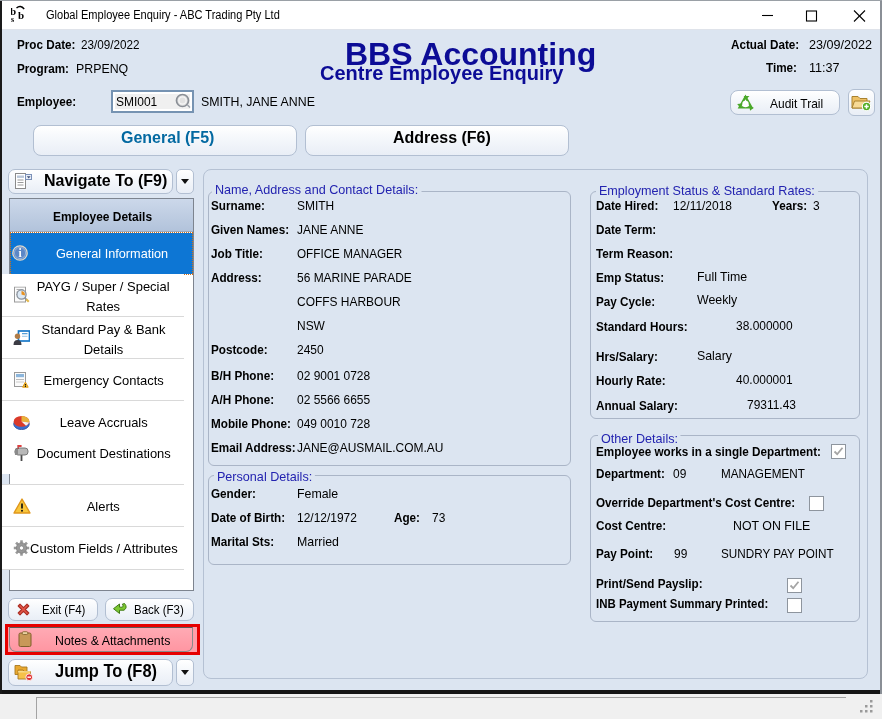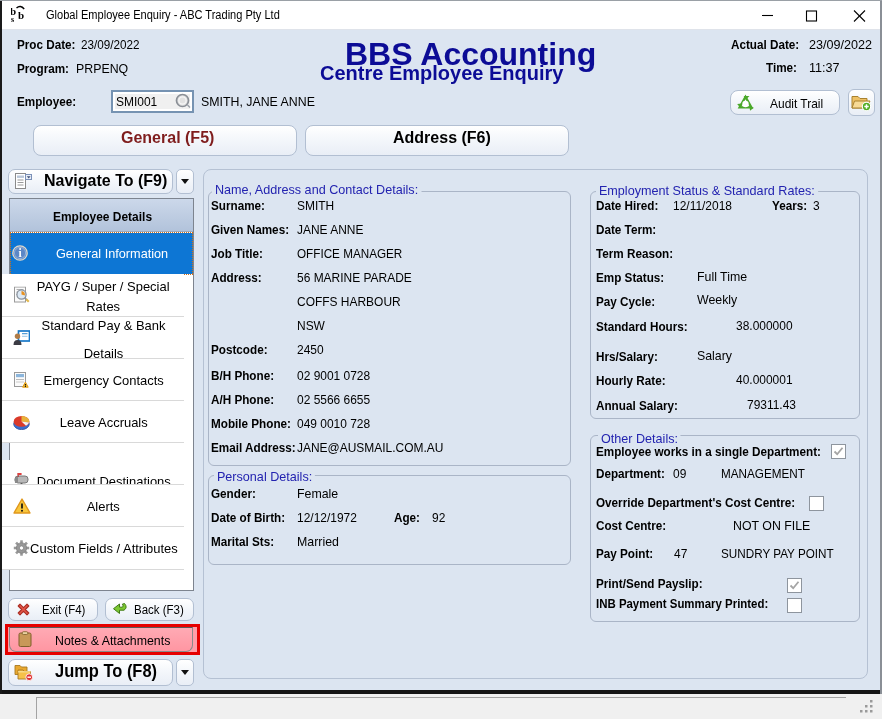--- a/index.html
+++ b/index.html
@@ -71,21 +71,21 @@
 <div class="t s92" style="left:770px;top:96.5px">Audit Trail</div>
 <div class="btn" style="left:848px;top:89px;width:27px;height:27px;border-radius:6px"></div>
 <svg class="abs" style="left:851px;top:94px" width="21" height="18" viewBox="0 0 21 18">
   <path d="M1 2.5 L7 2.5 L9 4.5 L16 4.5 L16 14 L1 14 Z" fill="#eec165" stroke="#a8812e" stroke-width="1"></path>
   <path d="M3.5 7 L19 7 L15.5 14 L1 14 Z" fill="#f7da96" stroke="#a8812e" stroke-width="1"></path>
   <circle cx="15.5" cy="12.5" r="4.2" fill="#52ad22" stroke="#ffffff" stroke-width="1.1"></circle>
   <path d="M15.5 10.3 L15.5 14.7 M13.3 12.5 L17.7 12.5" stroke="#fff" stroke-width="1.5"></path>
 </svg>
 
 <div class="btn" style="left:33px;top:125px;width:264px;height:31px"></div>
-<div class="t" style="left:121px;top:130.2px;font-size:16px;font-weight:bold;color:#7f1d1d">General (F5)</div>
+<div class="t" style="left:121px;top:130.2px;font-size:16px;font-weight:bold;color:#0369a1">General (F5)</div>
 <div class="btn" style="left:305px;top:125px;width:264px;height:31px"></div>
 <div class="t" style="left:393px;top:130.2px;font-size:16px;font-weight:bold;color:#000">Address (F6)</div>
 
 <div class="btn" style="left:8px;top:169px;width:165px;height:25px;border-radius:7px"></div>
 <svg class="abs" style="left:15px;top:172px" width="17" height="18" viewBox="0 0 17 18">
   <rect x="0.5" y="1.5" width="10" height="15" fill="#fff" stroke="#8a8a8a" stroke-width="1"></rect>
   <rect x="2" y="3.5" width="7" height="2.4" fill="#b9c6d8"></rect>
   <line x1="2.5" y1="8" x2="8.5" y2="8" stroke="#999" stroke-width="1"></line>
   <line x1="2.5" y1="10.5" x2="8.5" y2="10.5" stroke="#999" stroke-width="1"></line>
   <line x1="2.5" y1="13" x2="8.5" y2="13" stroke="#999" stroke-width="1"></line>
@@ -121,21 +121,21 @@
     <line x1="3.5" y1="3" x2="10.5" y2="3" stroke="#b0b0b0" stroke-width="1"></line>
     <line x1="3.5" y1="5.5" x2="10.5" y2="5.5" stroke="#b0b0b0" stroke-width="1"></line>
     <line x1="3.5" y1="8" x2="10.5" y2="8" stroke="#b0b0b0" stroke-width="1"></line>
     <circle cx="8.5" cy="8" r="4.6" fill="#dce9f5" stroke="#88909a" stroke-width="1.3"></circle>
     <path d="M8.5 8 L8.5 4.4 A3.6 3.6 0 0 1 11.8 9 Z" fill="#e8901e"></path>
     <path d="M11.7 11.3 L14 13.6" stroke="#88909a" stroke-width="1.8"></path>
     <path d="M12.5 13.5 L15 16 L16.5 14.5 L14 12 Z" fill="#e3b84f"></path>
   </svg>
 </div>
 <div class="divider" style="top:316px"></div>
-<div class="navitem" style="top:317px;height:42px;line-height:28px;padding-top:4px">
+<div class="navitem" style="top:317px;height:42px;line-height:20px;padding-top:4px">
     <span class="tx">Standard Pay &amp; Bank<br>Details</span>
   <svg class="navicon" width="17" height="17" viewBox="0 0 17 17">
     <rect x="5.5" y="1.5" width="11" height="10" fill="#fff" stroke="#1878c8" stroke-width="1.7"></rect>
     <line x1="9" y1="4.2" x2="14.5" y2="4.2" stroke="#58a0d8" stroke-width="1.3"></line>
     <line x1="9" y1="6.8" x2="14.5" y2="6.8" stroke="#aed2ec" stroke-width="1.3"></line>
     <circle cx="4.5" cy="6.8" r="2.7" fill="#b07c48"></circle>
     <path d="M0.5 15.5 Q0.5 10.5 4.5 10.5 Q8.5 10.5 8.5 15.5 Z" fill="#3c3c44"></path>
   </svg>
 </div>
 <div class="divider" style="top:358px"></div>
@@ -155,21 +155,21 @@
 <div class="navitem" style="top:401px;height:42px">
     <span class="tx">Leave Accruals</span>
   <svg class="navicon" width="17" height="16" viewBox="0 0 17 16">
     <ellipse cx="8.5" cy="10" rx="7.8" ry="5.6" fill="#3a6fd0" stroke="#2a4a96" stroke-width="0.8"></ellipse>
     <ellipse cx="8.5" cy="7.4" rx="7.8" ry="5.4" fill="#da3a2a"></ellipse>
     <path d="M8.5 7.4 L8.5 2 A7.8 5.4 0 0 1 16.1 8.6 Z" fill="#e8b23a"></path>
     <path d="M8.5 7.4 L16.1 8.6 A7.8 5.4 0 0 1 13 11.7 Z" fill="#f2f2f2"></path>
   </svg>
 </div>
 <div class="divider" style="top:442px"></div>
-<div class="navitem" style="top:460px;height:42px">
+<div class="navitem" style="top:432px;height:42px">
     <span class="tx">Document Destinations</span>
   <svg class="navicon" width="17" height="17" viewBox="0 0 17 17">
     <rect x="7.6" y="9" width="1.8" height="7.5" fill="#4a4a4a"></rect>
     <rect x="2" y="3.5" width="13" height="7" rx="3" fill="#b8b8b8" stroke="#6e6e6e" stroke-width="0.9"></rect>
     <path d="M5 3.5 L5 10.5 L2 10.5 Q1.2 7 2.5 4.5 Z" fill="#8a8a8a"></path>
     <rect x="4.6" y="0.5" width="1.1" height="4" fill="#b03030"></rect>
     <path d="M4.6 0.5 L8.6 0.5 L8.6 2.6 L4.6 2.6 Z" fill="#e04040"></path>
   </svg>
 </div>
 <div class="divider" style="top:484px"></div>
@@ -260,21 +260,21 @@
 <div class="t s90 b" style="left:211px;top:441px">Email Address:</div>
 <div class="t s92" style="left:297px;top:441px">JANE@AUSMAIL.COM.AU</div>
 
 <div class="gbox" style="left:208px;top:475px;width:363px;height:90px"></div>
 <div class="gtitle s97" style="left:213.5px;top:470.3px">Personal Details:</div>
 <div class="t s90 b" style="left:211px;top:487px">Gender:</div>
 <div class="t s95" style="left:297px;top:487px">Female</div>
 <div class="t s90 b" style="left:211px;top:511px">Date of Birth:</div>
 <div class="t s92" style="left:297px;top:511px">12/12/1972</div>
 <div class="t s90 b" style="left:394px;top:511px">Age:</div>
-<div class="t s92" style="left:432px;top:511px">92</div>
+<div class="t s92" style="left:432px;top:511px">73</div>
 <div class="t s90 b" style="left:211px;top:535px">Marital Sts:</div>
 <div class="t s95" style="left:297px;top:535px">Married</div>
 
 <div class="gbox" style="left:590px;top:191px;width:270px;height:228px"></div>
 <div class="gtitle s97" style="left:595.5px;top:184.2px">Employment Status &amp; Standard Rates:</div>
 <div class="t s90 b" style="left:596px;top:199px">Date Hired:</div>
 <div class="t s92" style="left:673px;top:199px">12/11/2018</div>
 <div class="t s90 b" style="left:772px;top:199px">Years:</div>
 <div class="t s92" style="left:813px;top:199px">3</div>
 <div class="t s90 b" style="left:596px;top:223px">Date Term:</div>
@@ -300,21 +300,21 @@
     <path d="M1.5 5.5 L4.2 8.2 L9.5 1.8" fill="none" stroke="#a5a5a5" stroke-width="1.8"></path>
   </svg>
 <div class="t s90 b" style="left:596px;top:466.6px">Department:</div>
 <div class="t s92" style="left:673px;top:466.6px">09</div>
 <div class="t s90" style="left:721px;top:466.6px">MANAGEMENT</div>
 <div class="t s90 b" style="left:596px;top:495.7px">Override Department's Cost Centre:</div>
 <div class="cb" style="left:809px;top:496px"></div>
 <div class="t s90 b" style="left:596px;top:519.3px">Cost Centre:</div>
 <div class="t s95" style="left:733px;top:519.3px">NOT ON FILE</div>
 <div class="t s90 b" style="left:596px;top:546.5px">Pay Point:</div>
-<div class="t s92" style="left:674px;top:546.5px">47</div>
+<div class="t s92" style="left:674px;top:546.5px">99</div>
 <div class="t s90" style="left:720.5px;top:546.5px">SUNDRY PAY POINT</div>
 <div class="t s90 b" style="left:596px;top:577.2px">Print/Send Payslip:</div>
 <div class="cb" style="left:787px;top:578px"></div>
 <svg class="abs" style="left:789px;top:580px" width="11" height="11" viewBox="0 0 11 11">
     <path d="M1.5 5.5 L4.2 8.2 L9.5 1.8" fill="none" stroke="#a5a5a5" stroke-width="1.8"></path>
   </svg>
 <div class="t s88 b" style="left:596px;top:596.8px">INB Payment Summary Printed:</div>
 <div class="cb" style="left:787px;top:598px"></div>
 
 <div class="abs" style="left:0;top:690px;width:882px;height:4px;background:#151515"></div>

